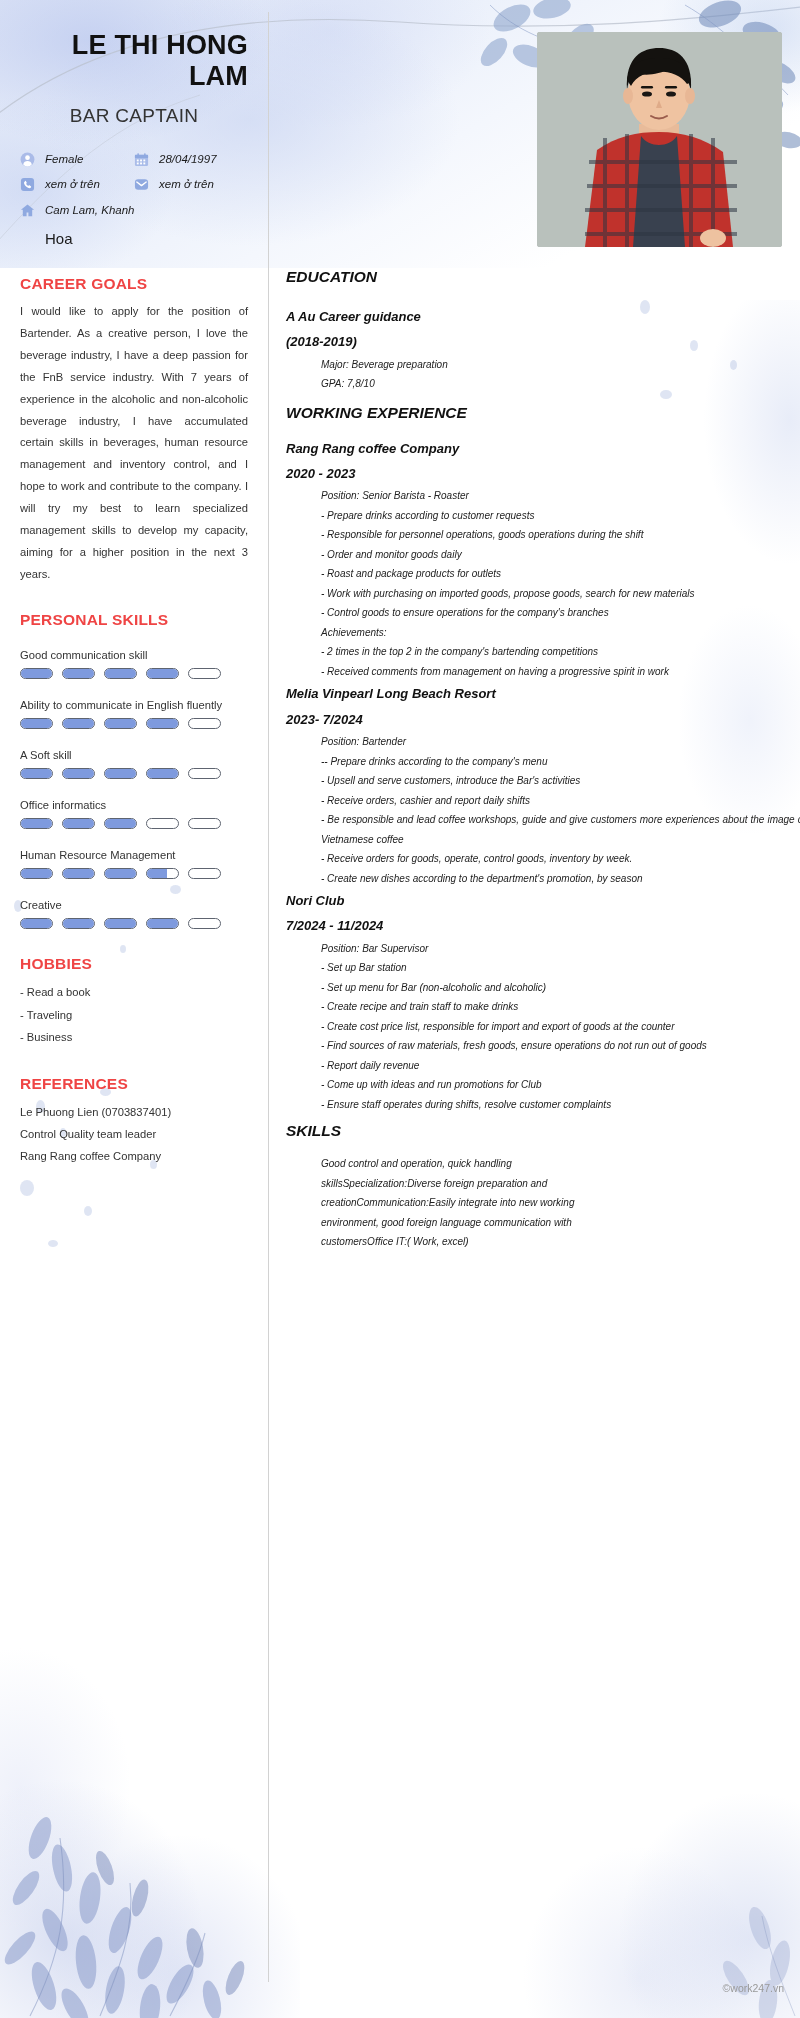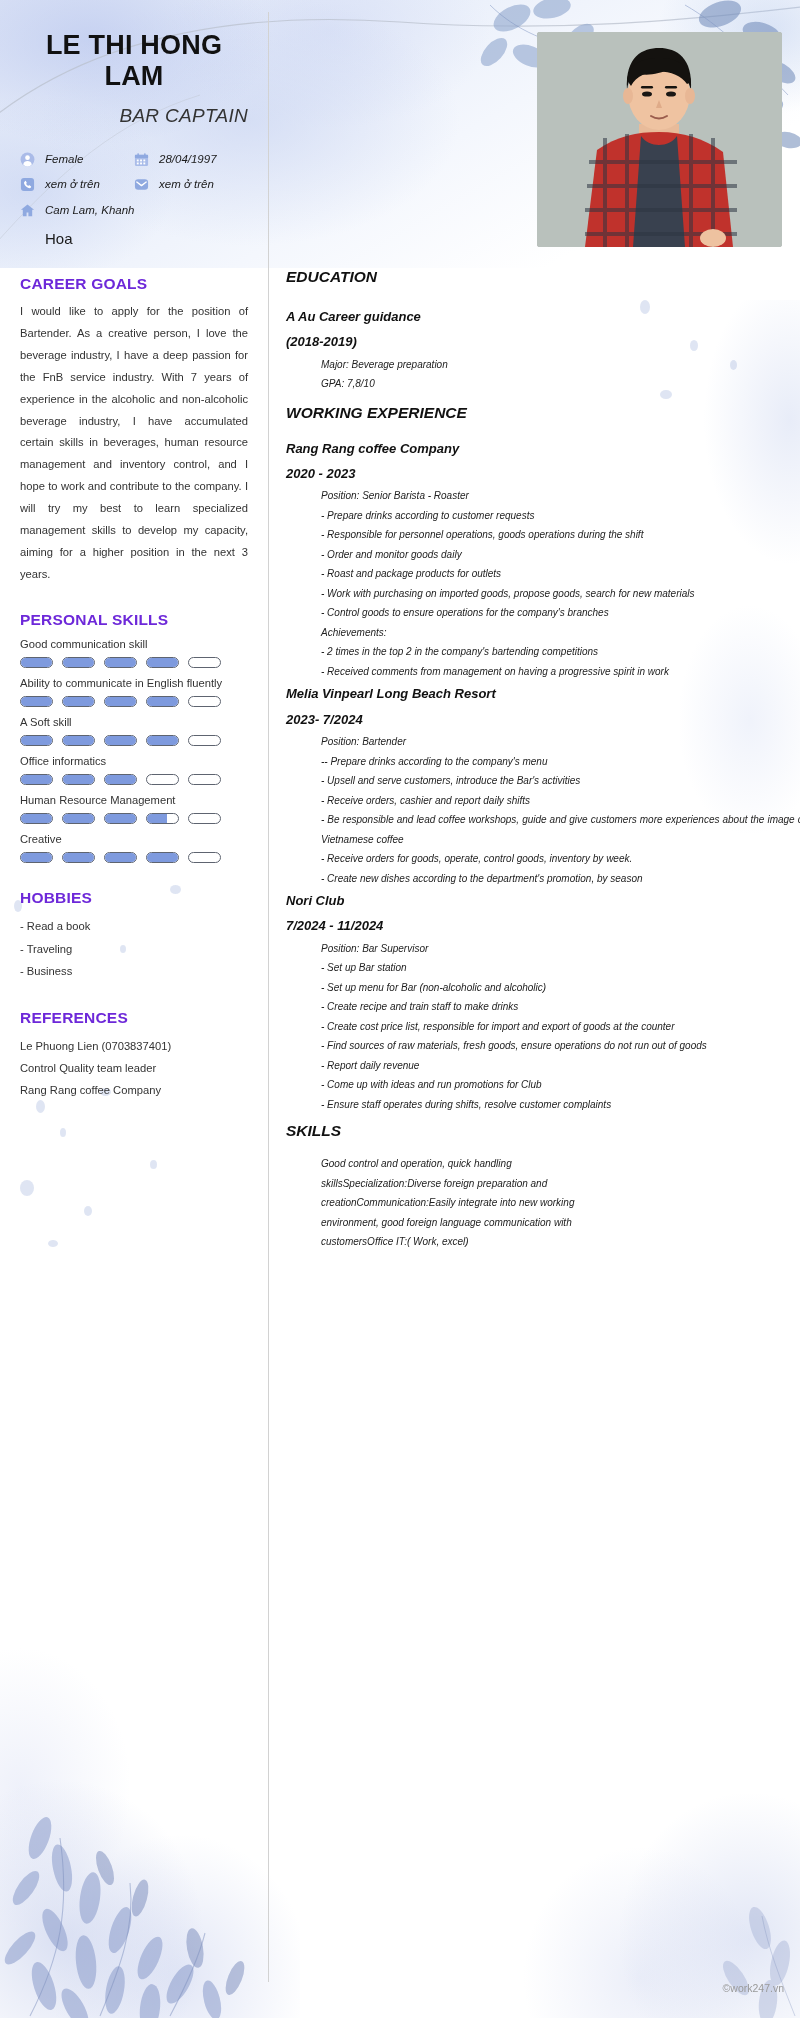--- a/index.html
+++ b/index.html
@@ -69,54 +69,53 @@
 
   .left-col {
     position: absolute; left: 0; top: 0; width: 268px; padding: 0 20px;
   }
   .right-col {
     position: absolute; left: 268px; top: 0; width: 556px; padding: 0 18px 0 18px; font-style: italic;
   }
 
   
   .name {
-    font-size: 27px; font-weight: bold; color: #111; text-align: center;
+    font-size: 27px; font-weight: bold; color: #111; text-align: right;
     line-height: 1.16; letter-spacing: .2px; padding-top: 30px;
   }
   .job-title {
-    font-size: 19px; color: #333; text-align: right; margin-top: 12px;
+    font-size: 19px; color: #333; text-align: center; margin-top: 12px;
     letter-spacing: .3px;
-    font-style: italic;
   }
 
   .contact { margin-top: 24px; }
   .contact-row { display: flex; align-items: flex-start; margin-bottom: 9px; font-style: italic; }
   .contact-cell { display: flex; align-items: flex-start; width: 130px; }
   .c-icon {
     width: 15px; height: 15px; flex: 0 0 15px; margin-right: 10px;
     margin-top: 1px; color: #7d9bdd;
   }
   .c-icon svg { display: block; width: 15px; height: 15px; fill: #8aa5e0; }
   .c-text { font-size: 11.5px; color: #1a1a1a; line-height: 1.45; }
   .c-cont { padding-left: 25px; font-size: 15px; color: #1a1a1a; line-height: 1.45; }
 
   
   .sec-h {
-    font-size: 15.5px; font-weight: bold; color: #6d28d9; letter-spacing: .2px;
+    font-size: 15.5px; font-weight: bold; color: #ef4444; letter-spacing: .2px;
     margin: 0 0 8px 0;
   }
   .left-col .sec-h { margin-top: 26px; }
 
   .para {
     font-size: 11.2px; color: #333; line-height: 1.95;
     text-align: justify; text-justify: inter-word;
   }
 
   
-  .skill-block { margin-top: 9px; }
+  .skill-block { margin-top: 20px; }
   .skill-label { font-size: 11.2px; color: #333; margin-bottom: 7px; }
   .pips { display: flex; gap: 9px; }
   .pip {
     position: relative; width: 33px; height: 11px; border-radius: 6px;
     border: 1px solid #5e6470; background: #ffffff; overflow: hidden;
   }
   .pip .fill {
     position: absolute; left: 0; top: 0; bottom: 0; background: #7e9ade;
   }
 

